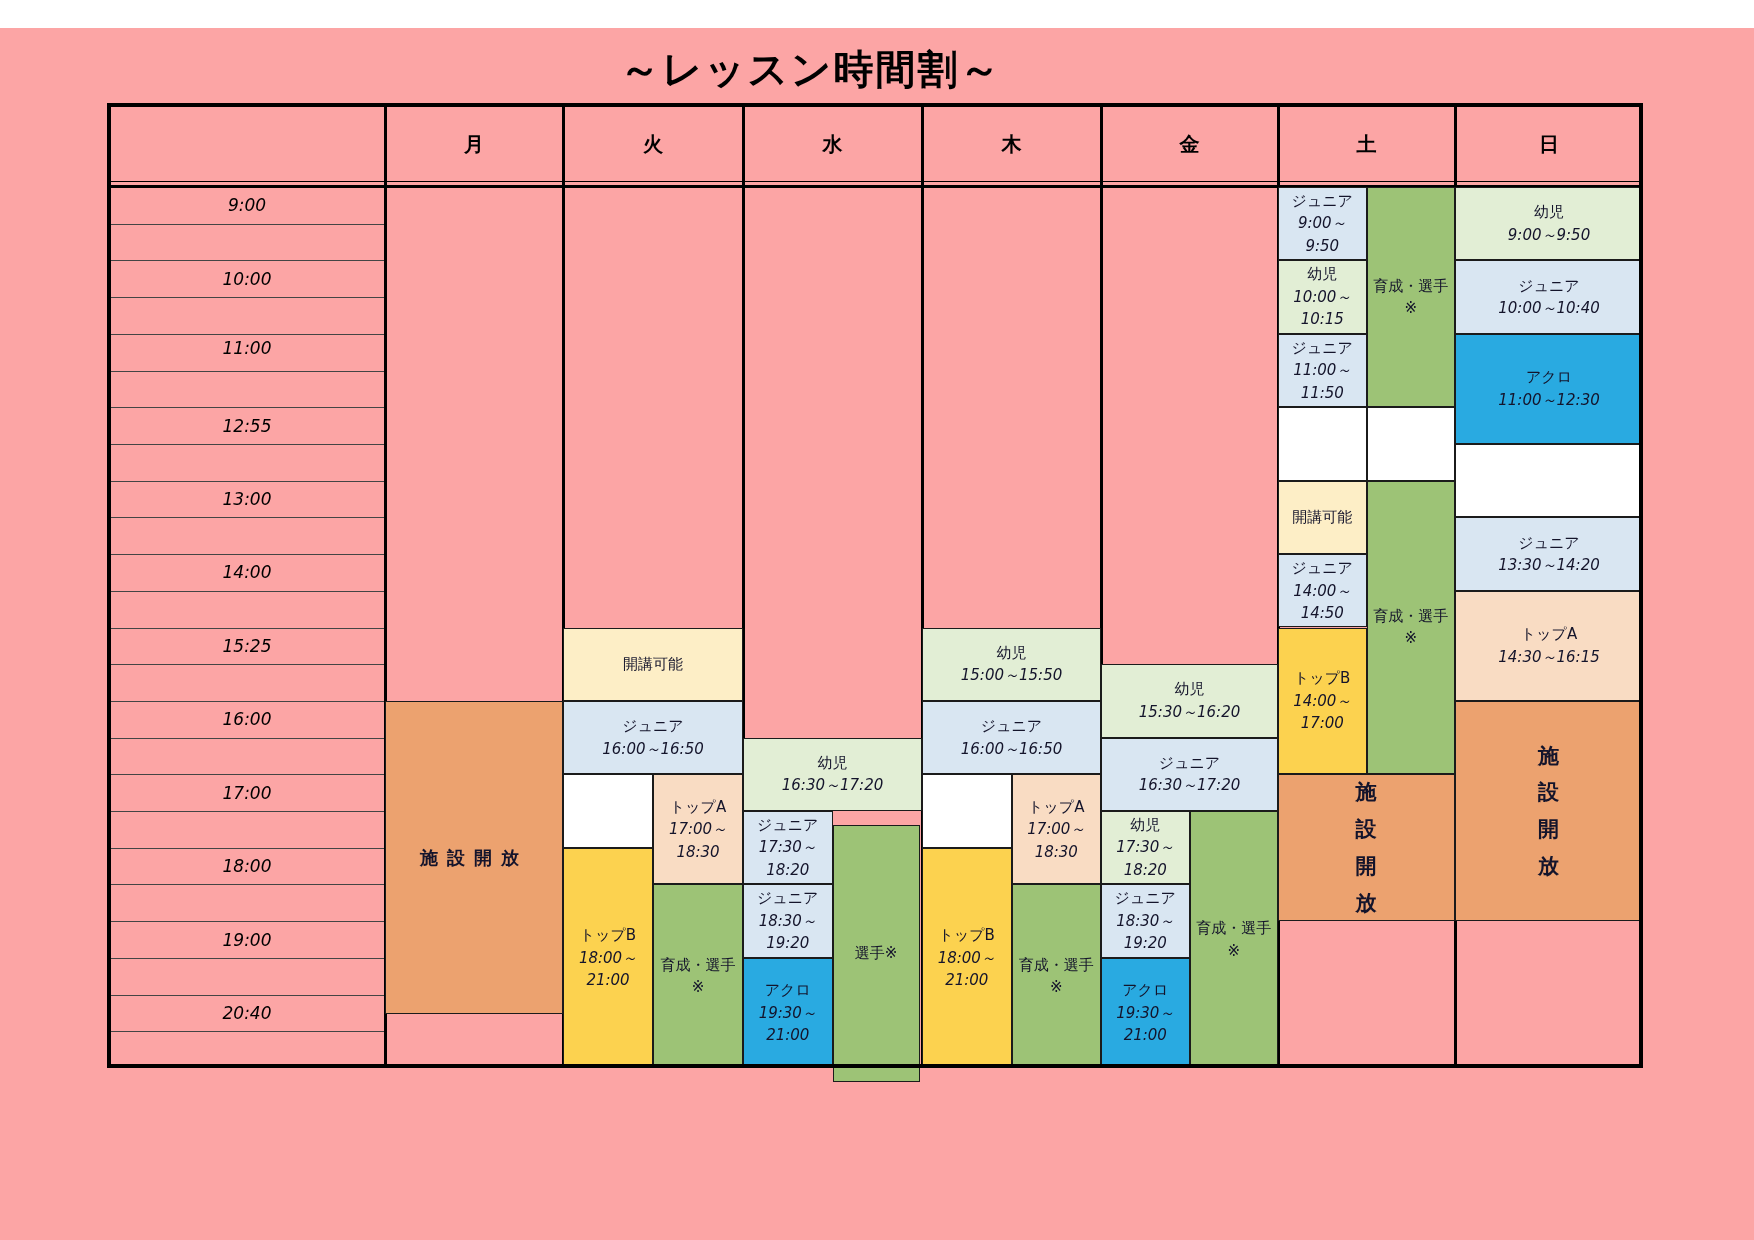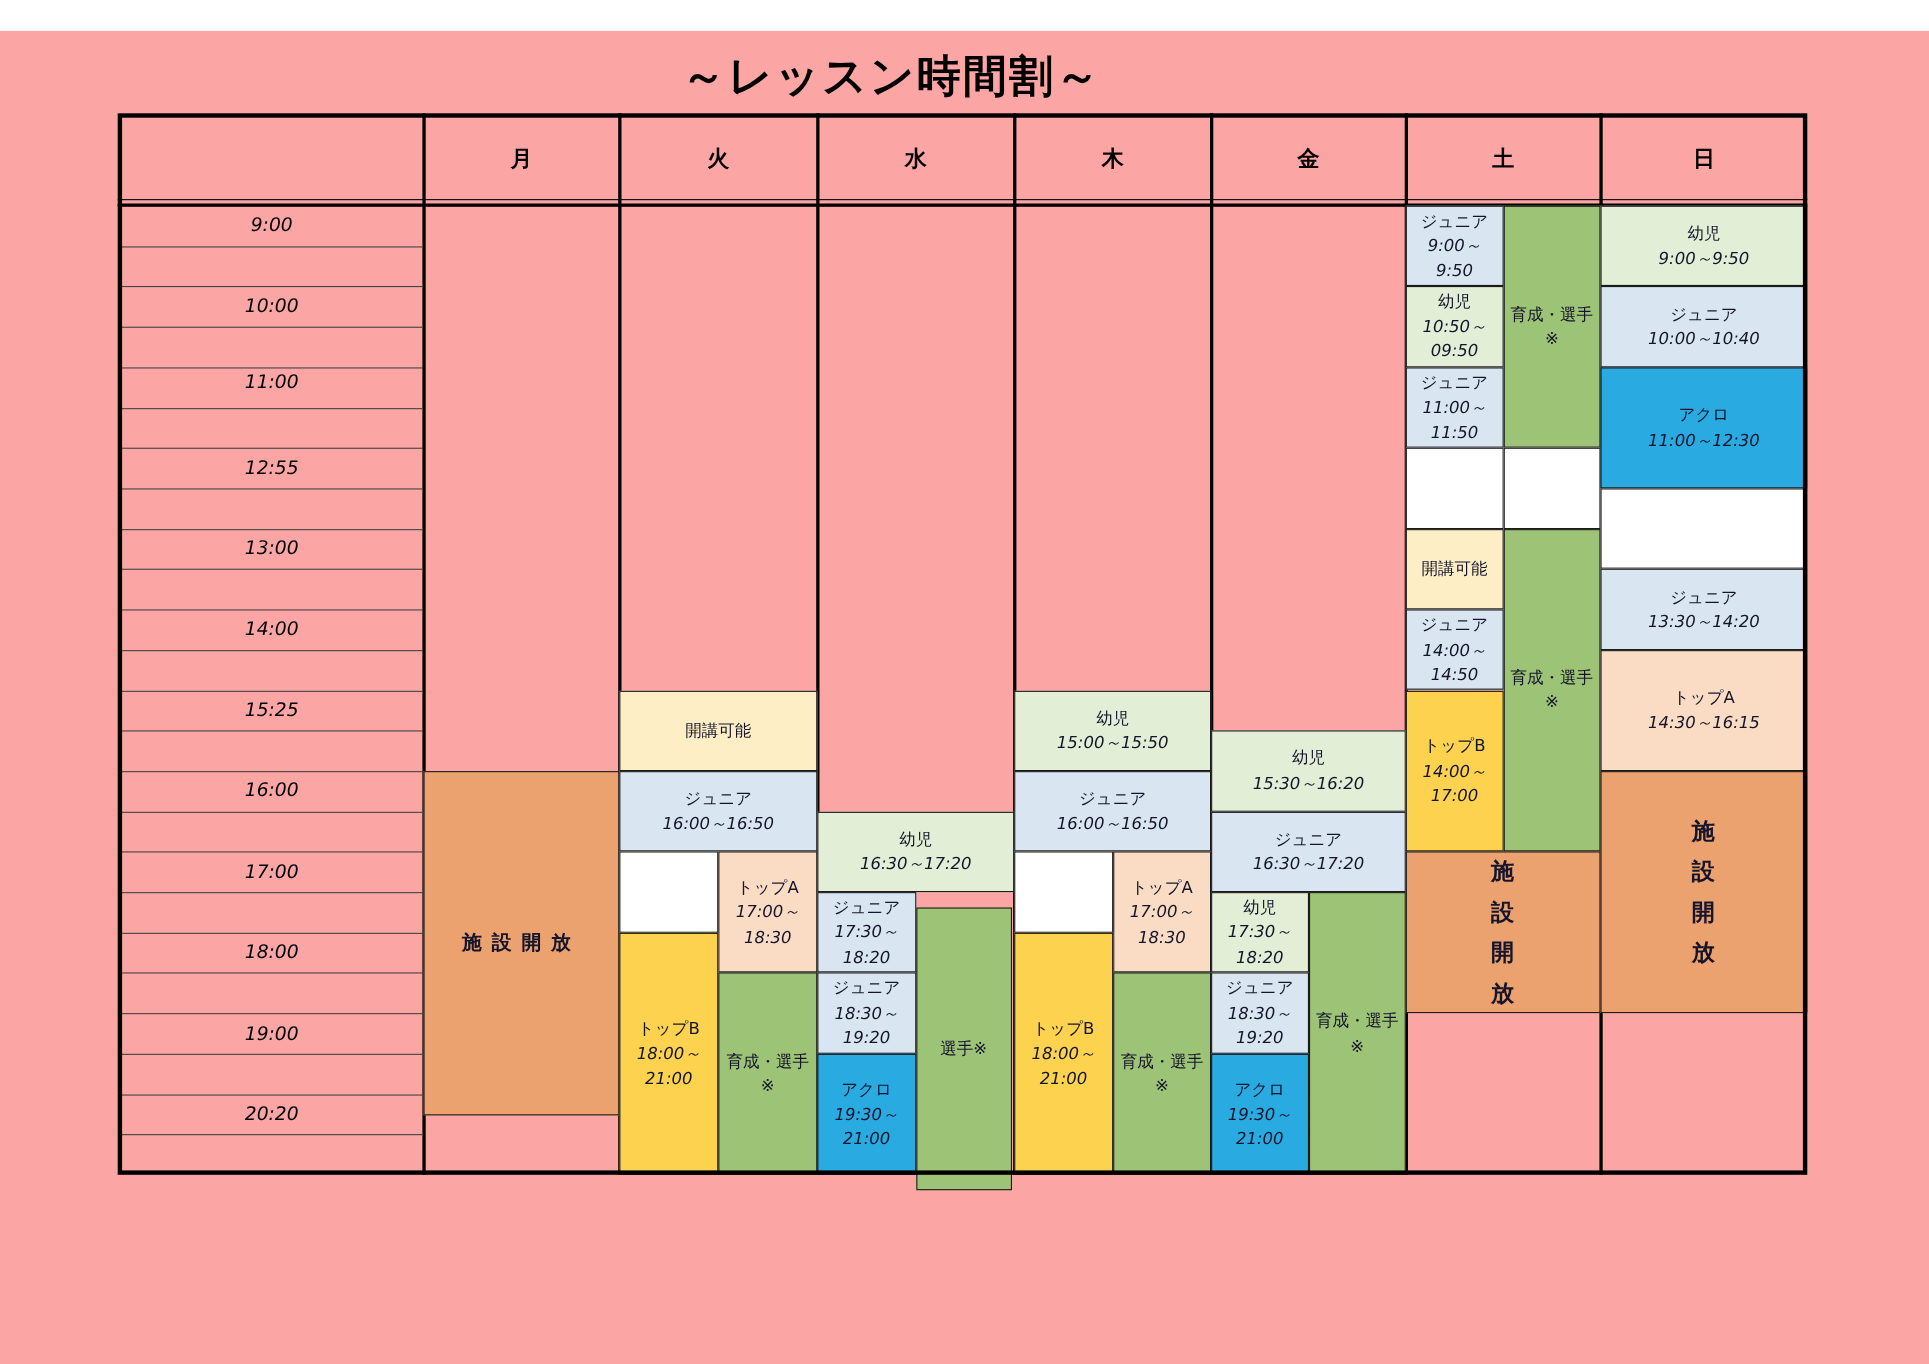--- a/index.html
+++ b/index.html
@@ -75,21 +75,21 @@
       <div class="tlabel" style="top: 232.417px; height: 36.7083px;">10:00</div>
       <div class="tlabel" style="top: 302px; height: 36.7083px;">11:00</div>
       <div class="tlabel" style="top: 379.25px; height: 36.7083px;">12:55</div>
       <div class="tlabel" style="top: 452.667px; height: 36.7083px;">13:00</div>
       <div class="tlabel" style="top: 526.083px; height: 36.7083px;">14:00</div>
       <div class="tlabel" style="top: 599.5px; height: 36.7083px;">15:25</div>
       <div class="tlabel" style="top: 672.917px; height: 36.7083px;">16:00</div>
       <div class="tlabel" style="top: 746.333px; height: 36.7083px;">17:00</div>
       <div class="tlabel" style="top: 819.75px; height: 36.7083px;">18:00</div>
       <div class="tlabel" style="top: 893.167px; height: 36.7083px;">19:00</div>
-      <div class="tlabel" style="top: 966.583px; height: 36.7083px;">20:20</div>
+      <div class="tlabel" style="top: 966.583px; height: 36.7083px;">20:40</div>
       <div class="block spread" style="left: 385px; top: 672.917px; width: 178px; height: 313px; background: rgb(236, 162, 111);">
         <div class="ln">施設開放</div>
       </div>
       <div class="block" style="left: 563px; top: 599.5px; width: 180px; height: 73.4167px; background: rgb(253, 238, 198);">
         <div class="ln">開講可能</div>
       </div>
       <div class="block" style="left: 563px; top: 672.917px; width: 180px; height: 73.4167px; background: rgb(217, 230, 242);">
         <div class="ln">ジュニア</div>
         <div class="ln num">16:00～16:50</div>
       </div>
@@ -180,22 +180,22 @@
         <div class="ln">育成・選手</div>
         <div class="ln">※</div>
       </div>
       <div class="block" style="left: 1278px; top: 159px; width: 88.5px; height: 73.4167px; background: rgb(217, 230, 242);">
         <div class="ln">ジュニア</div>
         <div class="ln num">9:00～</div>
         <div class="ln num">9:50</div>
       </div>
       <div class="block" style="left: 1278px; top: 232.417px; width: 88.5px; height: 73.4167px; background: rgb(226, 238, 213);">
         <div class="ln">幼児</div>
-        <div class="ln num">10:50～</div>
-        <div class="ln num">09:50</div>
+        <div class="ln num">10:00～</div>
+        <div class="ln num">10:15</div>
       </div>
       <div class="block" style="left: 1278px; top: 305.833px; width: 88.5px; height: 73.4167px; background: rgb(217, 230, 242);">
         <div class="ln">ジュニア</div>
         <div class="ln num">11:00～</div>
         <div class="ln num">11:50</div>
       </div>
       <div class="block" style="left: 1366.5px; top: 159px; width: 88.5px; height: 220.25px; background: rgb(157, 195, 118);">
         <div class="ln">育成・選手</div>
         <div class="ln">※</div>
       </div>

